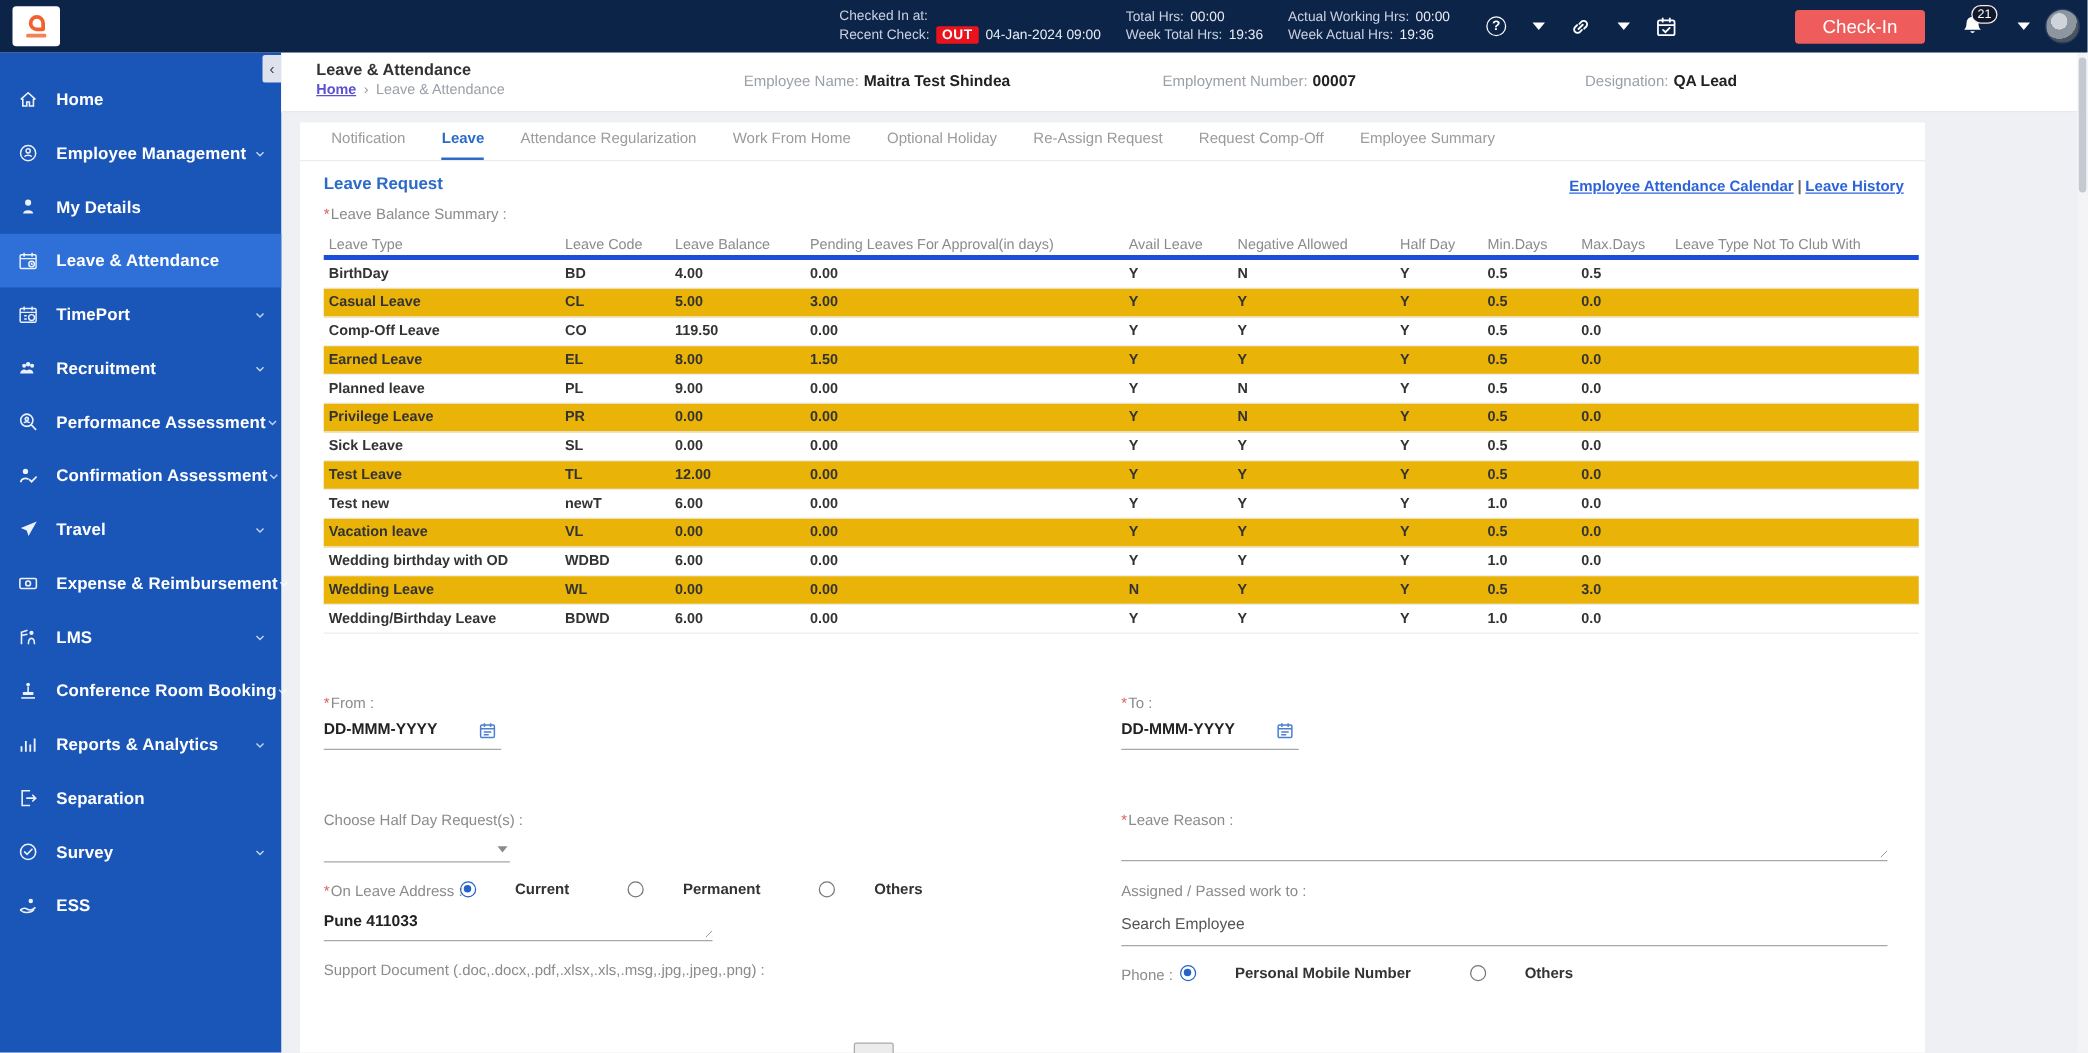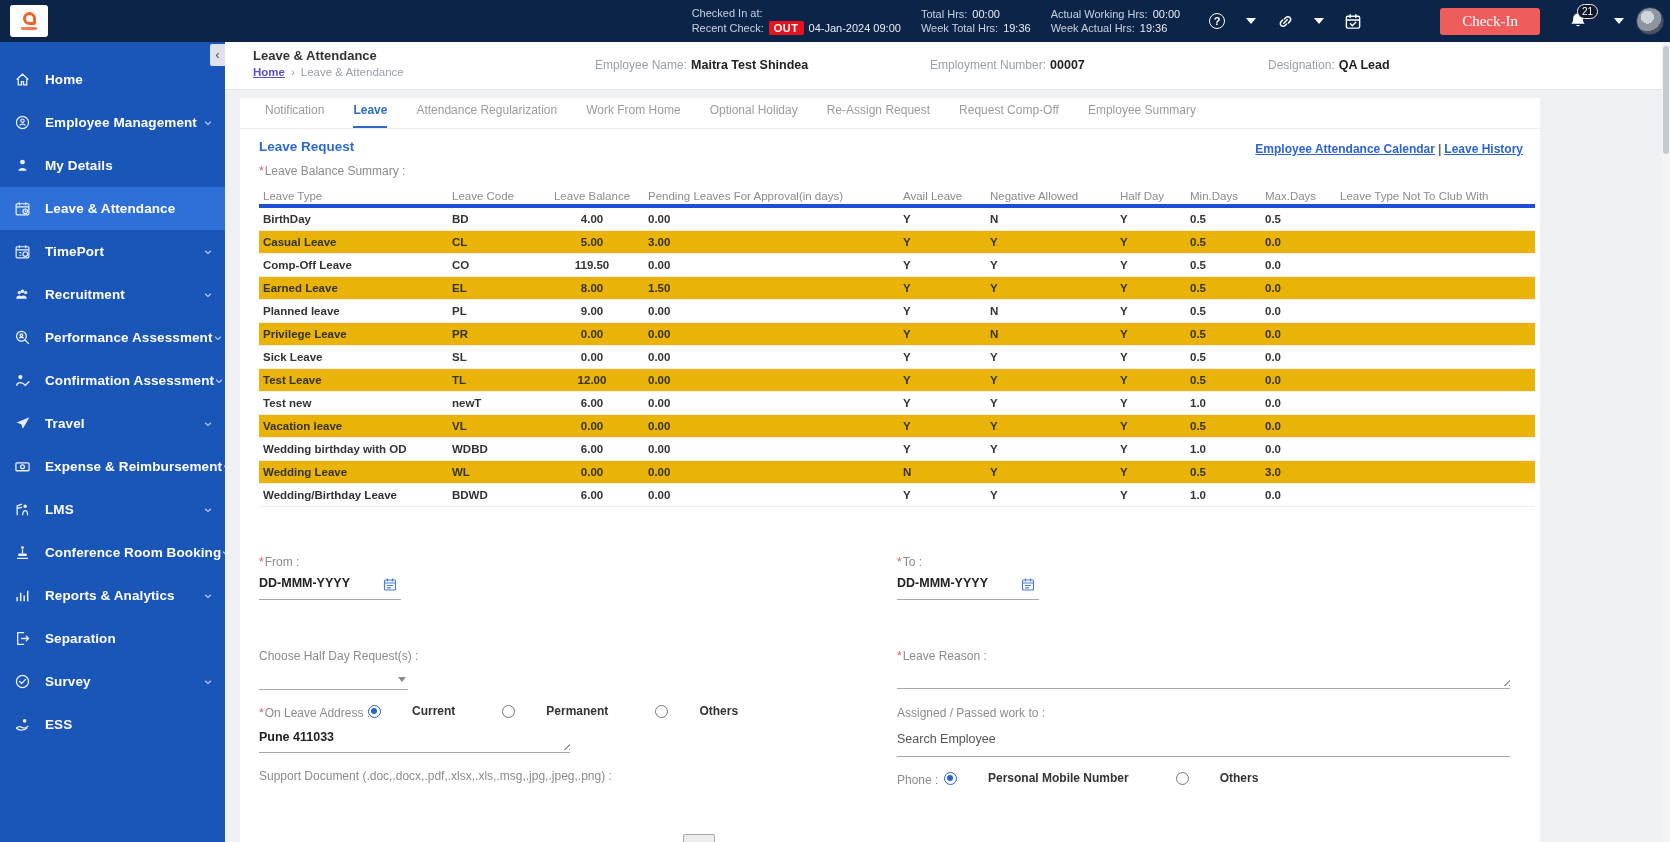--- a/index.html
+++ b/index.html
@@ -20,21 +20,21 @@
   .tb-val { color:#e9edf5; }
   .out-badge { background:#e8131c; color:#fff; font-weight:bold; font-size:11px;
     padding:1px 5px; border-radius:2px; letter-spacing:.5px; }
   .tb-icons { display:flex; align-items:center; gap:16px; margin:0 18px 0 8px; }
   .tb-icon { width:18px; height:18px; display:flex; align-items:center; justify-content:center; cursor:pointer; }
   .help-circle { width:16px; height:16px; border:1.4px solid #fff; border-radius:50%; color:#fff;
     font-size:11px; font-weight:bold; display:flex; align-items:center; justify-content:center; }
   .chev { width:0; height:0; border-left:5px solid transparent; border-right:5px solid transparent;
     border-top:6px solid #fff; }
   .checkin-btn { background:#ee5c5c; color:#fff; border:none; border-radius:3px; font-size:15px;
-    padding:5px 22px; margin-left:60px; cursor:pointer; font-family:Liberation Serif, serif; }
+    padding:5px 22px; margin-left:76px; cursor:pointer; font-family:Liberation Sans, sans-serif; }
   .bell-wrap { position:relative; margin-left:28px; cursor:pointer; }
   .bell-badge { position:absolute; top:-7px; left:9px; background:#0f172a; color:#fff; font-size:10px;
     font-weight:normal; border-radius:9px; padding:1px 4px; border:1.5px solid #fceaea; }
   .tb-chev2 { margin-left:22px; }
   .avatar { width:28px; height:28px; border-radius:50%; margin:0 6px 0 8px;
     background:radial-gradient(circle at 40% 35%, #cfd4da 0 28%, #8d959f 29% 60%, #4a5560 61%); border:1px solid #2a3c60; }
 
   
   .sidebar { position:absolute; left:0; top:42px; width:225px; height:800px; background:#1a55b8; padding-top:16px; }
   .collapse-btn { position:absolute; right:0; top:2px; width:15px; height:22px; background:#dde2ec;
@@ -72,21 +72,21 @@
   .summary-label { position:absolute; left:19px; top:66px; font-size:12px; color:#8b8b8b; }
   .req { color:#e05c5c; margin-right:1px; }
 
   
   .ltable { position:absolute; left:19px; top:90px; width:1276px; font-size:11.5px; }
   .trow { display:flex; height:23px; align-items:center; border-bottom:1px solid #ededed; }
   .trow.alt { background:#eab308; }
   .thead { display:flex; height:20px; align-items:center; border-bottom:4px solid #1d4ed8; color:#8b8b8b; }
   .td,.th { padding-left:4px; white-space:nowrap; overflow:hidden; }
   .td { color:#333; font-weight:600; }
-  .c0{width:189px;} .c1{width:88px;} .c2{width:108px;text-align:center;} .c3{width:255px;} .c4{width:87px;}
+  .c0{width:189px;} .c1{width:88px;} .c2{width:108px;} .c3{width:255px;} .c4{width:87px;}
   .c5{width:130px;} .c6{width:70px;} .c7{width:75px;} .c8{width:75px;} .c9{width:195px;}
 
   
   .flabel { position:absolute; font-size:12px; color:#8b8b8b; white-space:nowrap; }
   .date-field { position:absolute; width:142px; height:24px; border-bottom:1px solid #a8a8a8;
     font-size:12.5px; font-weight:600; color:#222; cursor:text; }
   .date-field .cal { position:absolute; right:4px; top:1px; }
   .sel-field { position:absolute; width:149px; height:20px; border-bottom:1px solid #a8a8a8; cursor:pointer; }
   .sel-chev { position:absolute; right:2px; top:7px; width:0; height:0;
     border-left:4.5px solid transparent; border-right:4.5px solid transparent; border-top:5.5px solid #8b8b8b; }

